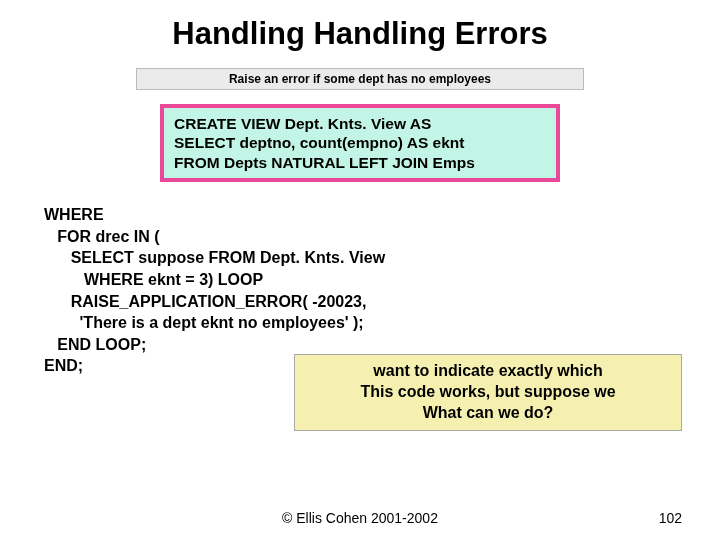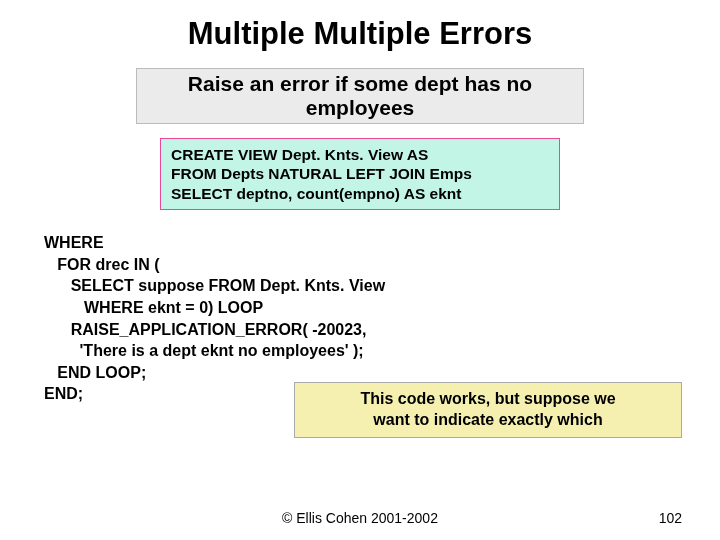--- a/index.html
+++ b/index.html
@@ -23,26 +23,26 @@
       padding-top: 16px;
       padding-bottom: 8px;
     }
     .subtitle-box {
       background: #ebebeb;
       border: 1px solid #bbb;
       margin: 8px auto 0 auto;
       width: 448px;
       padding: 3px 8px;
       text-align: center;
-      font-size: 21px;
+      font-size: 12px;
       font-weight: bold;
     }
     .green-box {
       background: #c2f5e5;
-      border: 1px solid #ec4899;
+      border: 4px solid #ec4899;
       margin: 14px auto 0 auto;
       width: 400px;
       padding: 6px 10px 6px 10px;
       font-size: 15.5px;
       font-weight: bold;
       font-family: Arial, Helvetica, sans-serif;
       line-height: 1.25;
     }
     .code-area {
       position: relative;
@@ -85,44 +85,45 @@
     .page-num {
       position: absolute;
       right: 38px;
       bottom: 0;
       margin-top: 21px;
     }
   </style>
 </head>
 <body>
 
-<div class="title">Multiple Multiple Errors</div>
+<div class="title">Handling Handling Errors</div>
 
 <div class="subtitle-box">
   <span>Raise an error if some dept has no employees</span>
 </div>
 
 <div class="green-box">
   <div>CREATE VIEW Dept. Knts. View AS</div>
+  <div>SELECT deptno, count(empno) AS eknt</div>
   <div>FROM Depts NATURAL LEFT JOIN Emps</div>
-  <div>SELECT deptno, count(empno) AS eknt</div>
 </div>
 
 <div class="code-area">
   <div class="code-block"><span>WHERE</span>
 <span>   FOR drec IN (</span>
 <span>      SELECT suppose FROM Dept. Knts. View</span>
-<span>         WHERE eknt = 0) LOOP</span>
+<span>         WHERE eknt = 3) LOOP</span>
 <span>      RAISE_APPLICATION_ERROR( -20023,</span>
 <span>        'There is a dept eknt no employees' );</span>
 <span>   END LOOP;</span>
 <span>END;</span></div>
 
   <div class="yellow-box">
+    <div>want to indicate exactly which</div>
     <div>This code works, but suppose we</div>
-    <div>want to indicate exactly which</div>
+    <div>What can we do?</div>
   </div>
 </div>
 
 <div class="footer">
   <div class="copyright">© Ellis Cohen 2001-2002</div>
   <div class="page-num">102</div>
 </div>
 
 </body></html>

